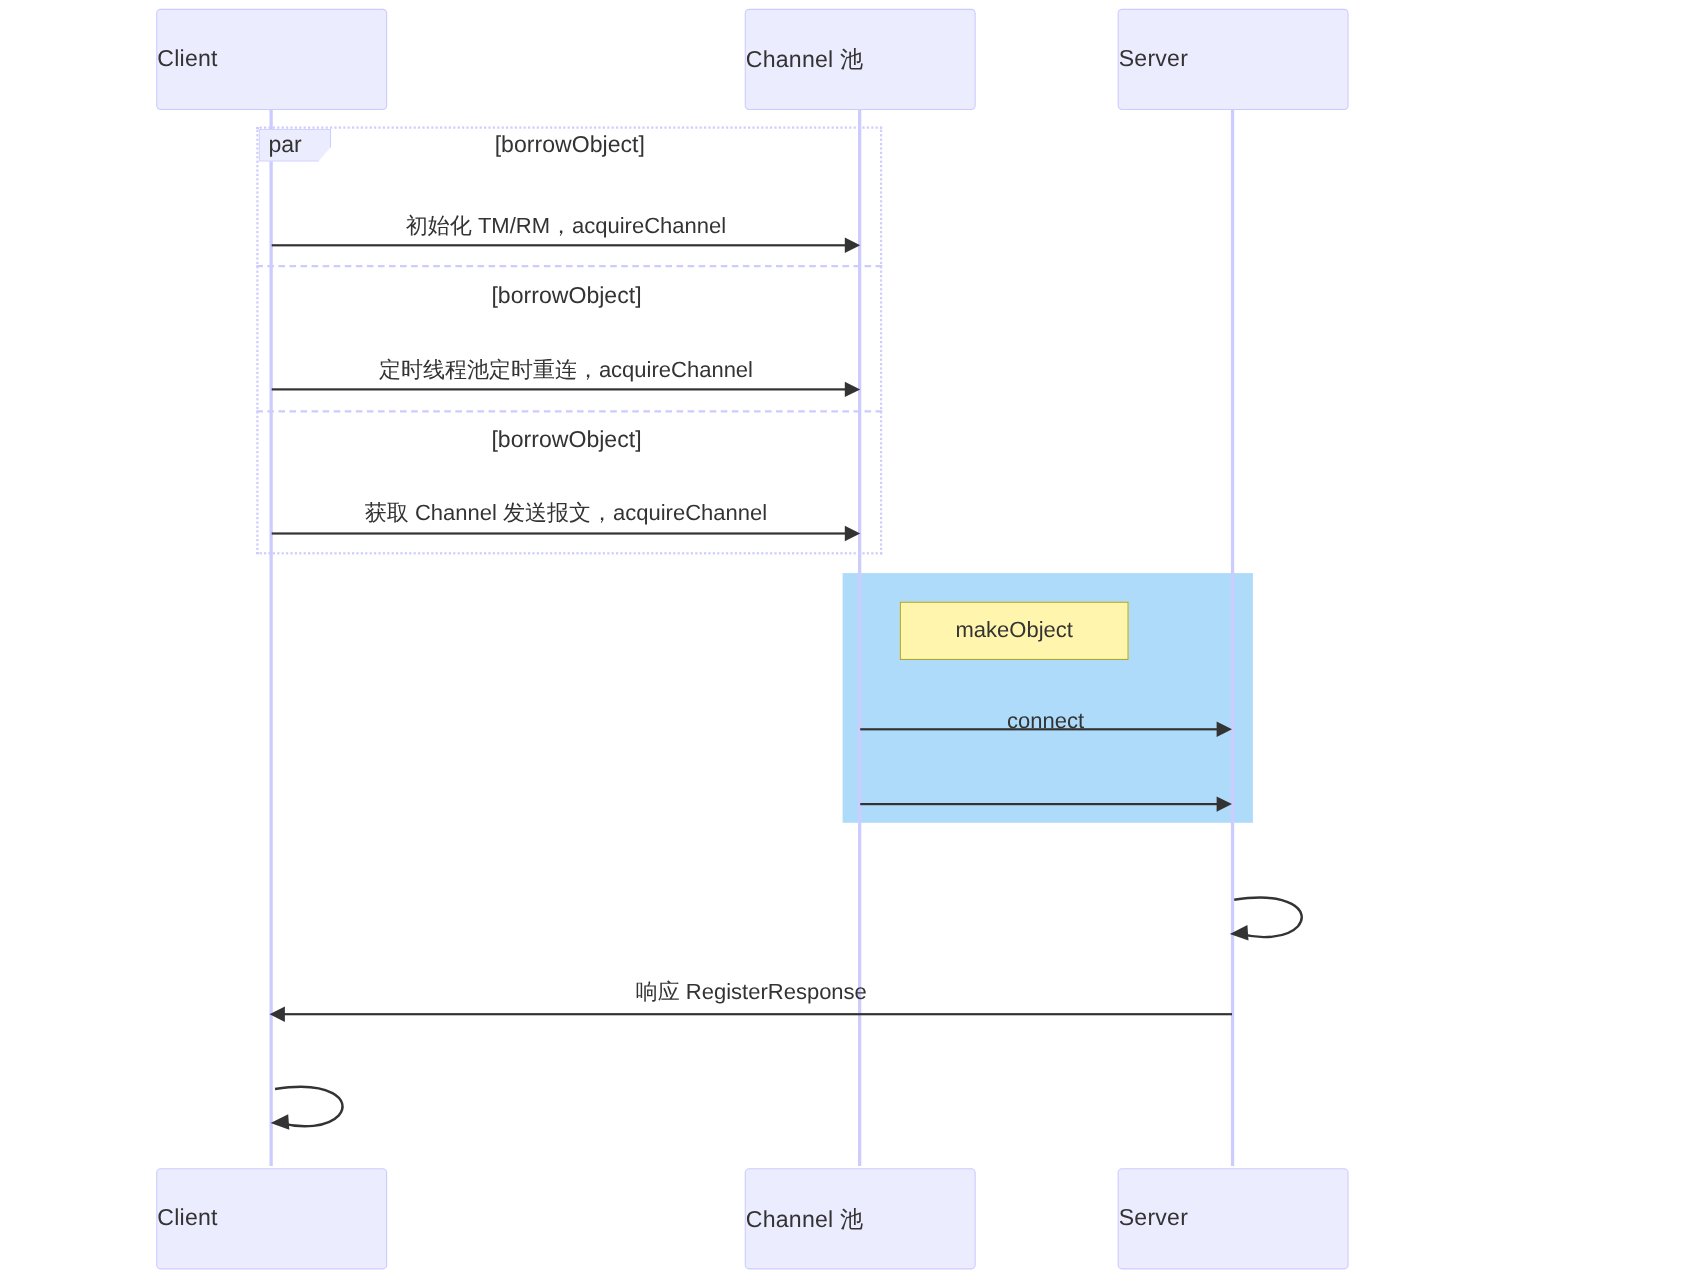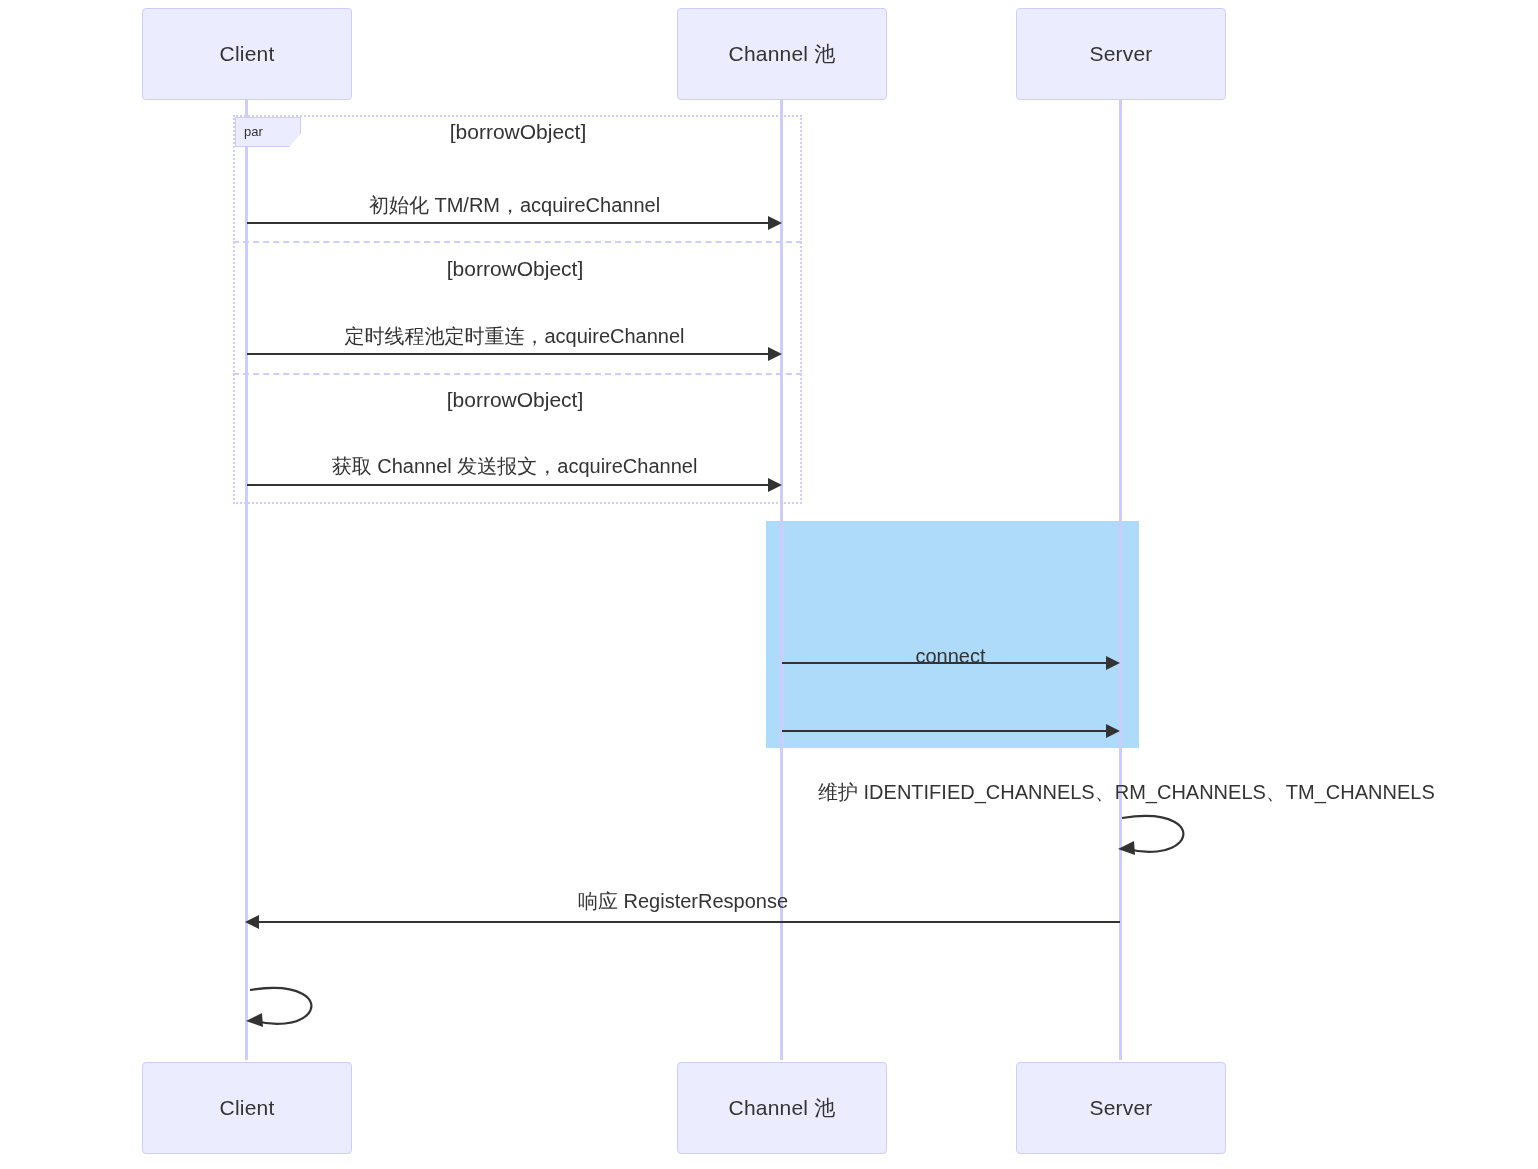--- a/index.html
+++ b/index.html
@@ -17,21 +17,21 @@
   }
   
   .participant{
     position:absolute;
     box-sizing:border-box;
     background:#ECECFF;
     border:1px solid #CCCCFF;
     border-radius:4px;
     display:flex;
     align-items:center;
-    justify-content:center;
+    justify-content:flex-start;
     font-size:21px;
     color:#333333;
     letter-spacing:.2px;
   }
   
   .lifeline{
     position:absolute;
     width:3px;
     background:#CCCCFF;
   }
@@ -45,21 +45,21 @@
   .frag-divider{
     position:absolute;
     border-top:2px dashed #CCCCFF;
     height:0;
   }
   .frag-label{
     position:absolute;
     box-sizing:border-box;
     background:#ECECFF;
     border:1px solid #CCCCFF;
-    font-size:13px;
+    font-size:21px;
     color:#333333;
     padding:3px 16px 3px 8px;
     line-height:22px;
     clip-path:polygon(0 0, 100% 0, 100% 55%, 82% 100%, 0 100%);
   }
   .frag-cond{
     position:absolute;
     font-size:21px;
     color:#333333;
     text-align:center;
@@ -149,29 +149,31 @@
 
   <div class="msg-text" style="left:247px; top:453px; width:535px;">获取 Channel 发送报文，acquireChannel</div>
   <div class="msg-line" style="left:247px; top:484px; width:525px;"></div>
   <div class="arrow-r" style="left:768px; top:478px;"></div>
 
   <div class="highlight" style="left:766px; top:521px; width:373px; height:227px;"></div>
 
   <div class="lifeline" style="left:780px; top:521px; height:227px;"></div>
   <div class="lifeline" style="left:1119px; top:521px; height:227px;"></div>
 
+  <div class="note" style="left:818px; top:547px; width:208px; height:53px;">
+    <span>makeObject</span>
+  </div>
 
   <div class="msg-text" style="left:782px; top:645px; width:337px;">connect</div>
   <div class="msg-line" style="left:782px; top:662px; width:326px;"></div>
   <div class="arrow-r" style="left:1106px; top:656px;"></div>
 
   <div class="msg-line" style="left:782px; top:730px; width:326px;"></div>
   <div class="arrow-r" style="left:1106px; top:724px;"></div>
 
-  <div class="msg-text" style="left:818px; top:779px; width:auto; text-align:left;">维护 IDENTIFIED_CHANNELS、RM_CHANNELS、TM_CHANNELS</div>
   <svg class="selfloop" style="left:1112px; top:808px;" width="100" height="60" viewBox="0 0 100 60">
     <path d="M 10 10 C 60 2, 80 20, 68 34 C 58 45, 34 46, 16 41" fill="none" stroke="#333333" stroke-width="2.2"></path>
     <polygon points="22,33 6,41 23,47" fill="#333333"></polygon>
   </svg>
 
   <div class="msg-text" style="left:247px; top:888px; width:872px;">响应 RegisterResponse</div>
   <div class="msg-line" style="left:258px; top:921px; width:862px;"></div>
   <div class="arrow-l" style="left:245px; top:915px;"></div>
 
   <svg class="selfloop" style="left:240px; top:980px;" width="100" height="60" viewBox="0 0 100 60">

